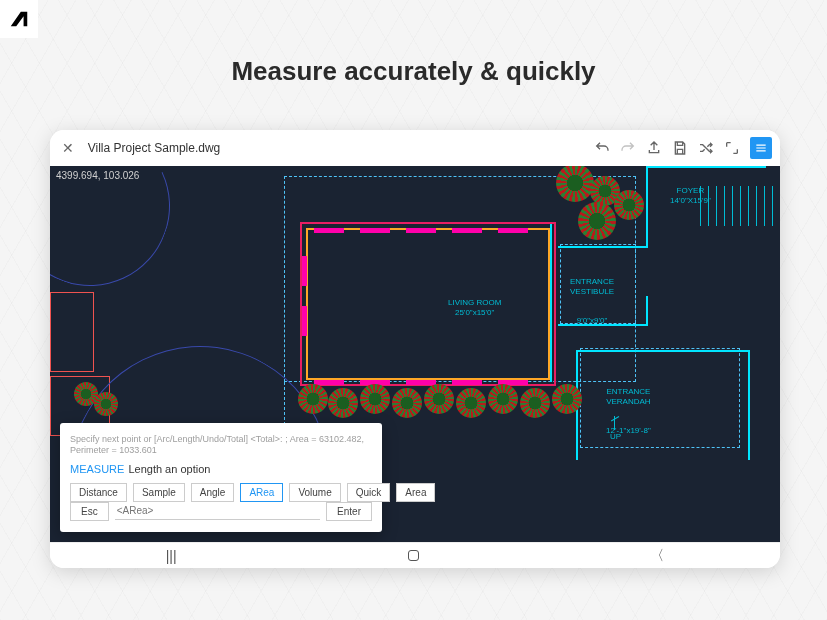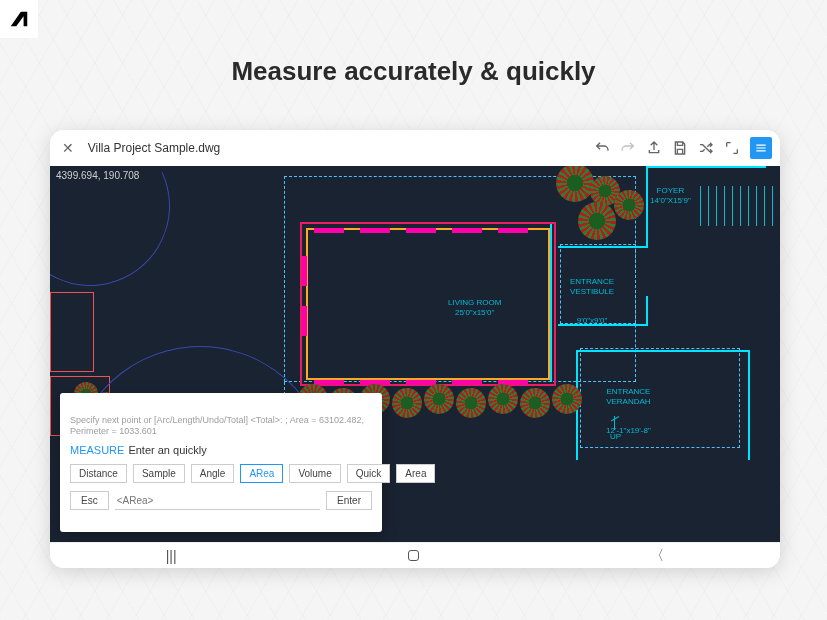--- a/index.html
+++ b/index.html
@@ -90,33 +90,33 @@
 .tree.sm { width: 16px; height: 16px; }
 .tree.md { width: 22px; height: 22px; }
 .tree.lg { width: 30px; height: 30px; }
 
 .cmd-panel {
   position: absolute; left: 10px; bottom: 10px;
   width: 322px;
   background: #fff;
   border-radius: 3px;
   box-shadow: 0 4px 16px rgba(0,0,0,0.3);
-  padding: 22px 10px;
+  padding: 11px 10px;
   font-size: 11px;
 }
 .cmd-hint { color: #9e9e9e; font-size: 9px; line-height: 1.3; margin-bottom: 6px; }
 .cmd-prompt { color: #333; font-size: 11px; margin-bottom: 8px; }
 .cmd-prompt .kw { color: #2196f3; font-weight: 500; margin-right: 4px; }
-.cmd-options { display: flex; gap: 6px; margin-bottom: 8px; }
+.cmd-options { display: flex; gap: 6px; }
 .cmd-opt {
   border: 1px solid #ccc; padding: 3px 8px;
   font-size: 10px; color: #444; cursor: pointer; background: #fff;
 }
 .cmd-opt.active { border-color: #2196f3; color: #2196f3; }
-.cmd-input-row { display: flex; gap: 6px; align-items: center; }
+.cmd-input-row { display: flex; gap: 6px; align-items: flex-start; }
 .cmd-btn { border: 1px solid #ccc; padding: 3px 10px; font-size: 10px; color: #444; cursor: pointer; background:#fff; }
 .cmd-field {
   flex: 1; border: none; border-bottom: 1px solid #ccc;
   font-size: 10px; color: #888; padding: 3px 2px; outline: none;
 }
 .nav-bar {
   height: 26px; background: #fff;
   display: flex; align-items: center; justify-content: space-around;
   border-top: 1px solid #eee;
 }
@@ -162,21 +162,21 @@
         </svg>
       <span class="menu-btn">
         <svg viewBox="0 0 24 24">
             <path stroke="currentColor" stroke-width="2" d="M4 7h16M4 12h16M4 17h16"></path>
           </svg>
       </span>
     </div>
   </div>
 
   <div class="canvas-area">
-    <div class="coords">4399.694, 190.708</div>
+    <div class="coords">4399.694, 103.026</div>
 
     <div class="fp dashed-region" style="left:234px;top:10px;width:352px;height:206px"></div>
     <div class="fp dashed-region" style="left:510px;top:78px;width:76px;height:80px"></div>
     <div class="fp dashed-region" style="left:530px;top:182px;width:160px;height:100px"></div>
     <div class="fp dashed-v" style="left:234px;top:216px;height:48px;width:1px"></div>
 
     <div class="fp cyan-line" style="left:250px;top:56px;width:250px;height:2px"></div>
     <div class="fp cyan-line" style="left:500px;top:56px;width:2px;height:160px"></div>
     <div class="fp cyan-line" style="left:508px;top:80px;width:90px;height:2px"></div>
     <div class="fp cyan-line" style="left:596px;top:0px;width:2px;height:82px"></div>
@@ -220,21 +220,21 @@
     <div class="room-label" style="left:520px;top:92px;white-space:pre">
       <div style="white-space:pre">ENTRANCE
 VESTIBULE</div>
       <div>9'0"x9'0"</div>
     </div>
     <div class="room-label" style="left:556px;top:202px;white-space:pre">
       <div style="white-space:pre">ENTRANCE
 VERANDAH</div>
       <div>12'-1"x19'-8"</div>
     </div>
-    <div class="room-label" style="left:600px;top:20px">
+    <div class="room-label" style="left:620px;top:20px">
       <div>FOYER</div>
       <div>14'0"X15'9"</div>
     </div>
     <div class="room-label" style="left:560px;top:266px">UP</div>
 
     <div class="fp" style="left:564px;top:250px;width:1px;height:14px;background:#00bcd4"></div>
     <div class="fp" style="left:560px;top:250px;width:9px;height:1px;border-top:1px solid #00bcd4;transform:rotate(-30deg);transform-origin:right"></div>
 
     <div class="tree lg" style="left:510px;top:2px">
         <div class="burst"></div>
@@ -278,21 +278,21 @@
     <div class="tree md" style="left:474px;top:226px">
         <div class="burst"></div>
       </div>
     <div class="tree md" style="left:506px;top:222px">
         <div class="burst"></div>
       </div>
 
     <div class="cmd-panel">
       <div class="cmd-hint">Specify next point or [Arc/Length/Undo/Total] &lt;Total&gt;: ; Area = 63102.482, Perimeter = 1033.601</div>
       <div class="cmd-prompt">
-        <span class="kw">MEASURE</span><span>Enter an quickly</span>
+        <span class="kw">MEASURE</span><span>Length an option</span>
       </div>
       <div class="cmd-options" id="cmd-options">
           <span class="cmd-opt">Distance</span>
           <span class="cmd-opt">Sample</span>
           <span class="cmd-opt">Angle</span>
           <span class="cmd-opt active">ARea</span>
           <span class="cmd-opt">Volume</span>
           <span class="cmd-opt">Quick</span>
           <span class="cmd-opt">Area</span>
         </div>

